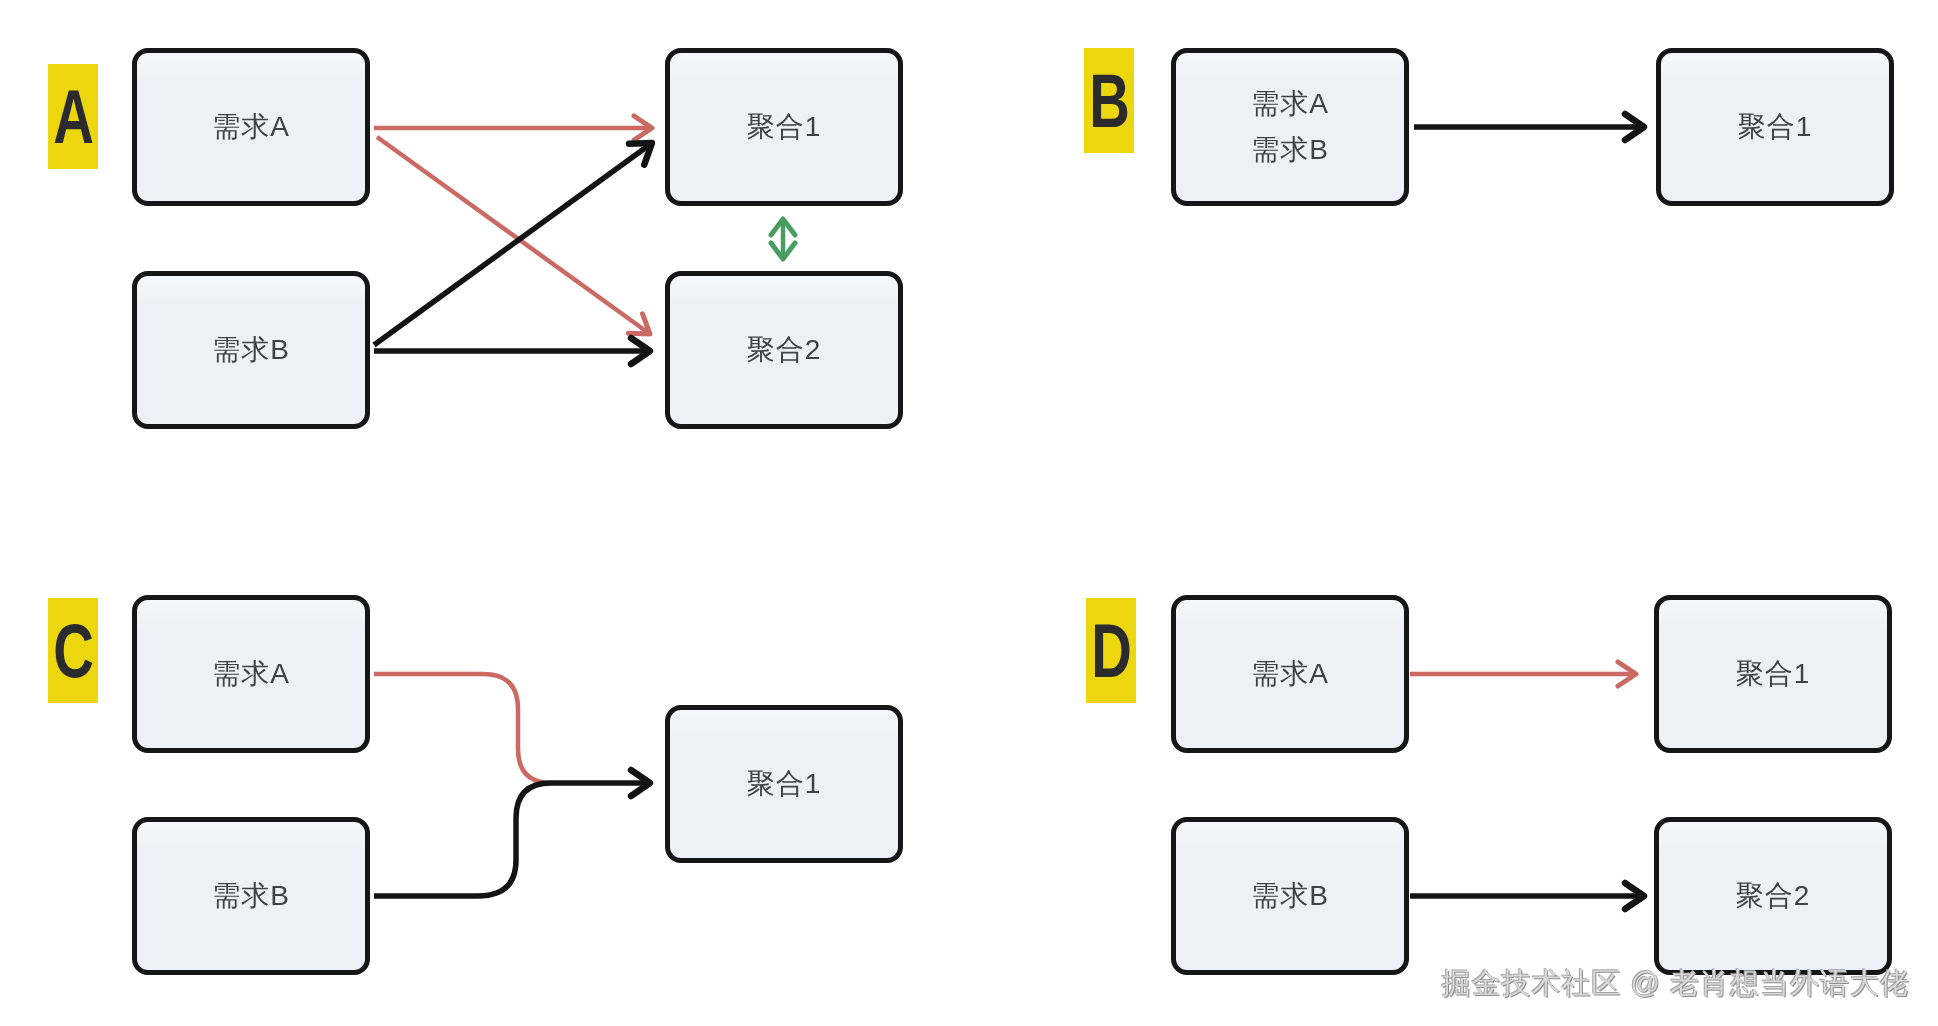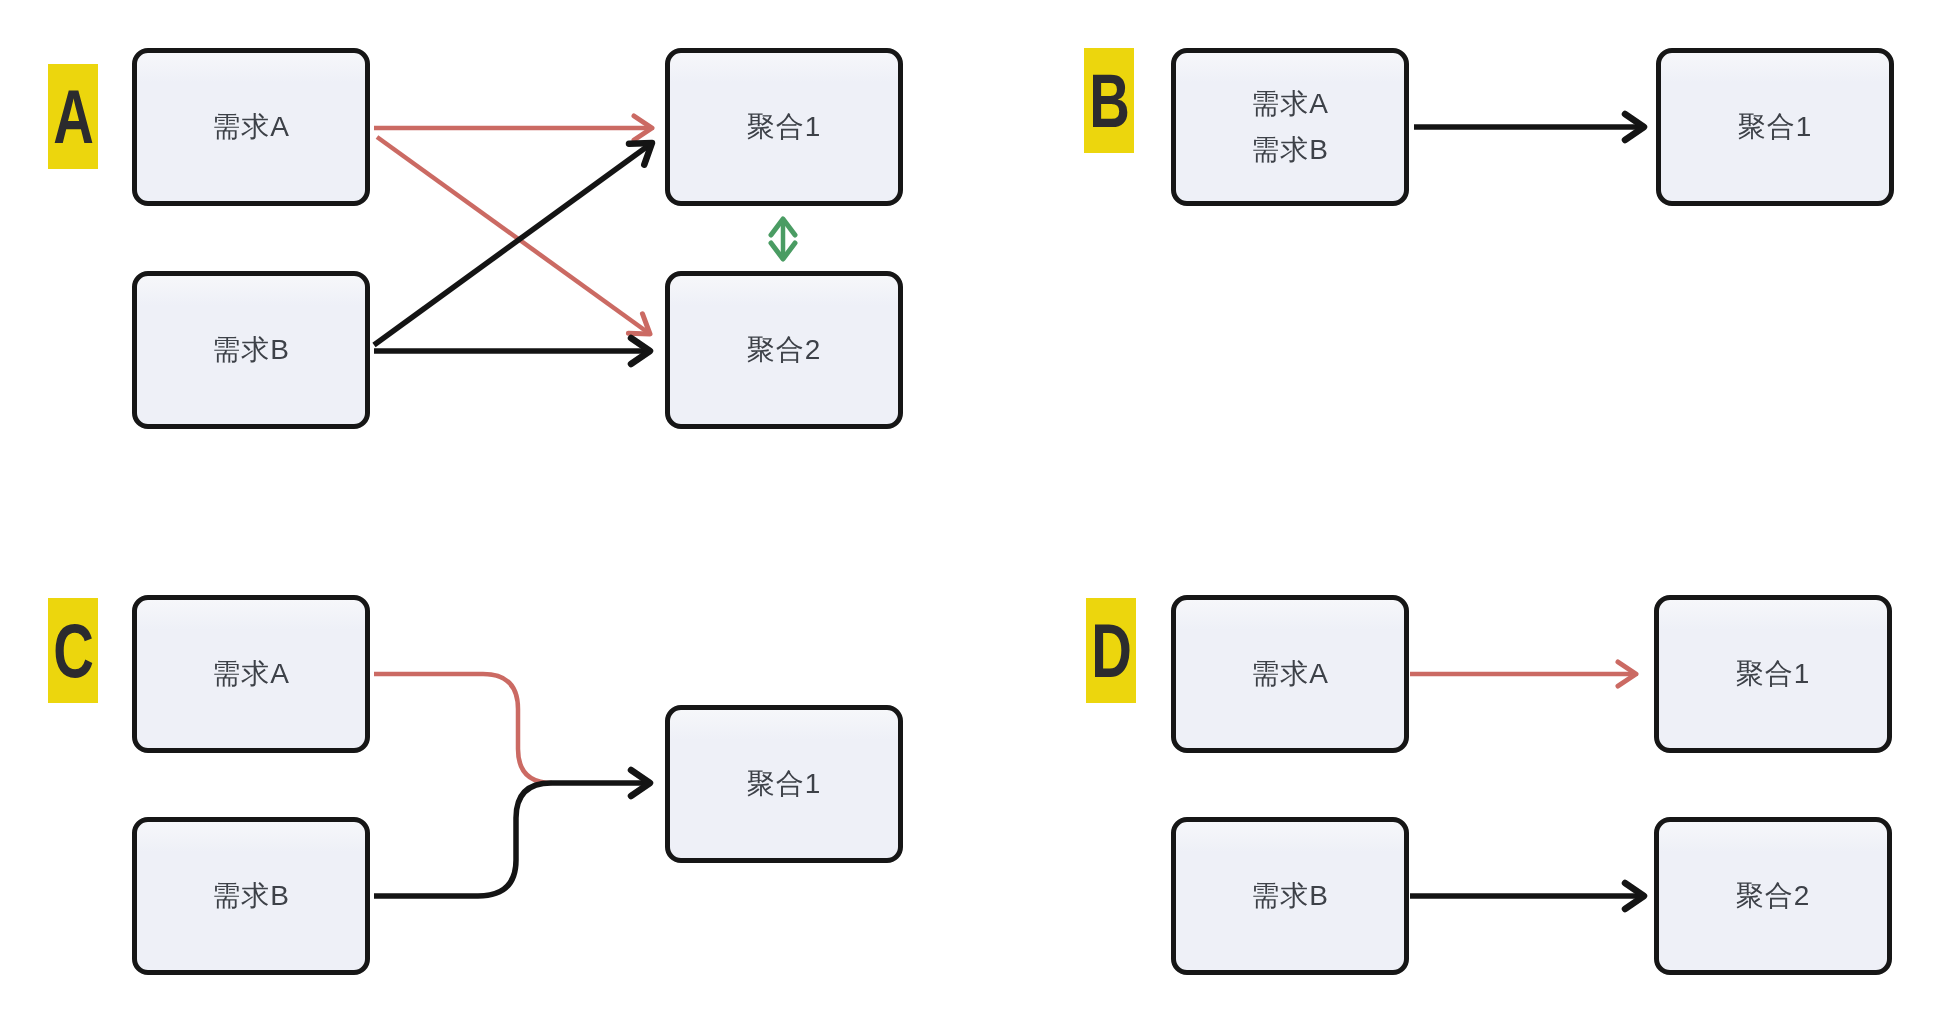--- a/index.html
+++ b/index.html
@@ -147,14 +147,15 @@
   <div class="node" style="left:1654px;top:595px;">
     <span class="node-label">聚合1</span>
   </div>
   <div class="node" style="left:1171px;top:817px;">
     <span class="node-label">需求B</span>
   </div>
   <div class="node" style="left:1654px;top:817px;">
     <span class="node-label">聚合2</span>
   </div>
 
+  <div class="watermark">掘金技术社区 @ 老肖想当外语大佬</div>
 
 </div>
 
 </body></html>

